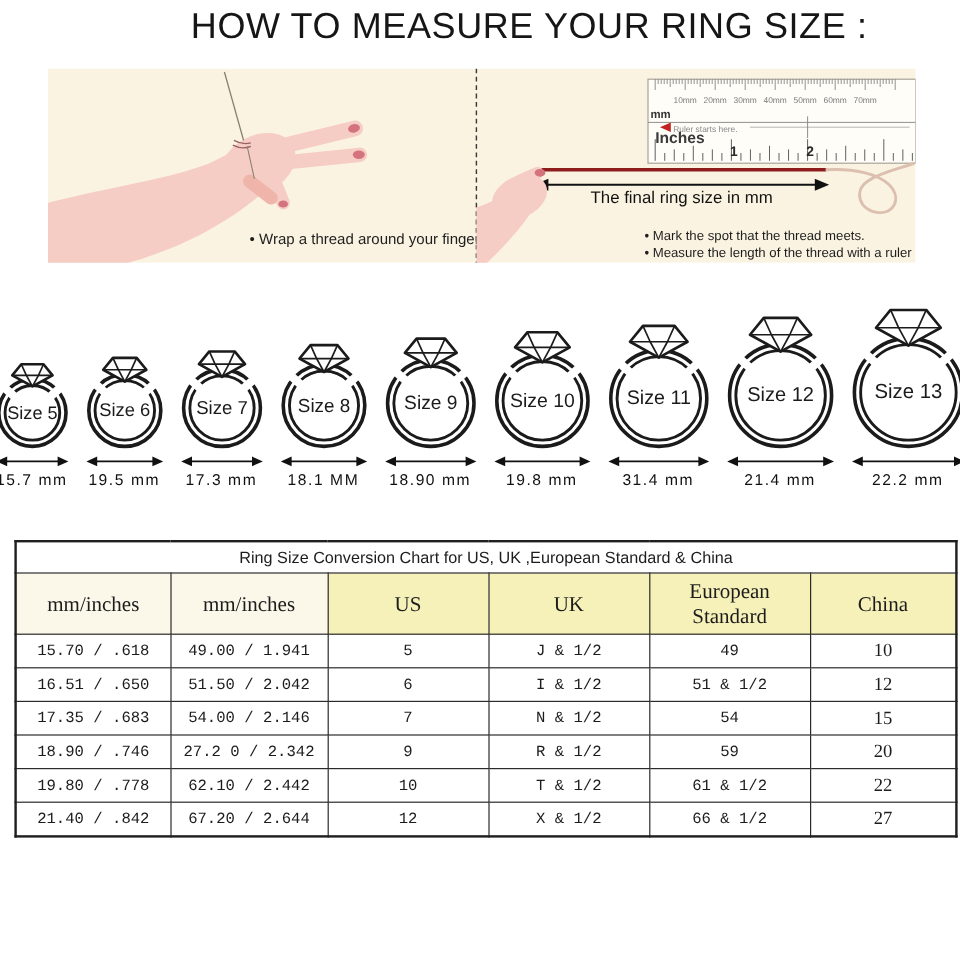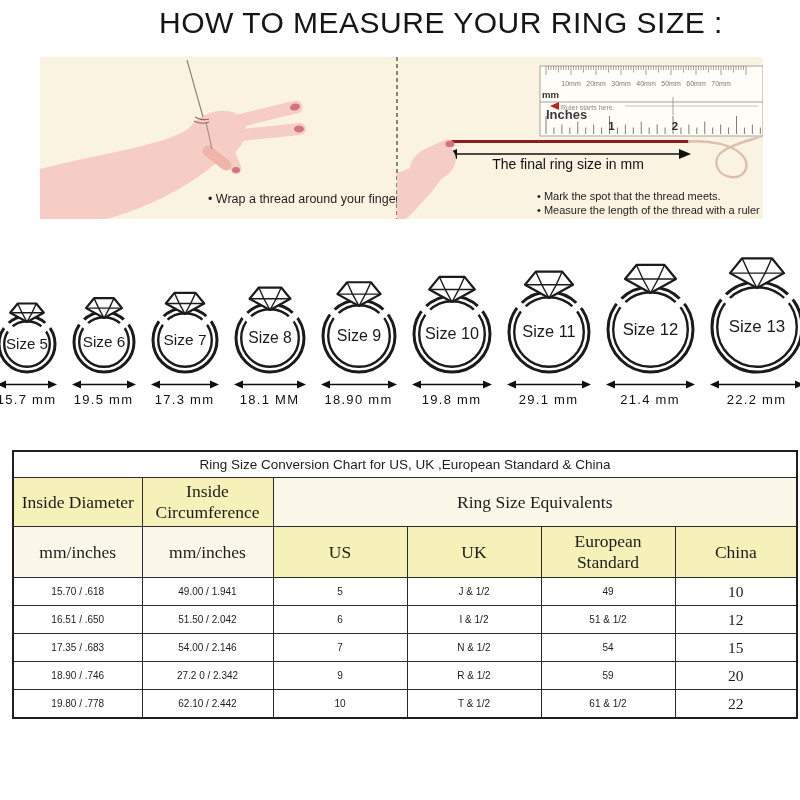--- a/index.html
+++ b/index.html
@@ -17,21 +17,21 @@
   .tablewrap{position:absolute;left:12px;top:410px;margin-top:40px;}
   table.conv{border-collapse:collapse;table-layout:fixed;width:784px;background:#fff;
              border:2px solid #1f1f1f;}
   table.conv td{border:1.5px solid #2b2b2b;text-align:center;vertical-align:middle;
                 padding:0;color:#1c1c1c;}
   tr.cap td{height:25px;font-size:13.5px;}
   tr.h1 td{height:48px;font-family:"Liberation Serif",serif;font-size:17.5px;}
   tr.h2 td{height:50px;font-family:"Liberation Serif",serif;font-size:17.5px;}
   td.yellow{background:var(--table_yellow);}
   td.cream{background:var(--table_cream);}
-  tbody.data td{height:27px;font-size:10px;}
+  tbody.data td{height:27px;font-size:13px;font-family:Liberation Mono, monospace;}
   tbody.data td.china{font-family:"Liberation Serif",serif;font-size:15.5px;}
   svg text{font-family:"Liberation Sans",sans-serif;}
 </style>
 </head>
 <body>
 
 <div class="page">
 
   <div class="title">HOW TO MEASURE YOUR RING SIZE :</div>
 
@@ -350,21 +350,21 @@
           <line x1="61.2" y1="35.599999999999994" x2="55.2" y2="48.8" stroke="#1b1b1b" stroke-width="1.4"></line>
           <line x1="40.8" y1="48.8" x2="48" y2="62" stroke="#1b1b1b" stroke-width="1.4"></line>
           <line x1="55.2" y1="48.8" x2="48" y2="62" stroke="#1b1b1b" stroke-width="1.4"></line>
           <text x="48" y="101" text-anchor="middle" font-size="16.4" fill="#1b1b1b">Size 11</text>
         </svg>
         <svg width="86" height="13">
           <line x1="8" y1="6.5" x2="78" y2="6.5" stroke="#111" stroke-width="1.6"></line>
           <polygon points="1,6.5 10,2.5 10,10.5" fill="#111"></polygon>
           <polygon points="85,6.5 76,2.5 76,10.5" fill="#111"></polygon>
         </svg>
-        <div class="ring-mm">29.1 mm</div>
+        <div class="ring-mm">31.4 mm</div>
       </div>
       <div class="ring-item">
         <svg width="101" height="142">
           <circle cx="50.5" cy="93.5" r="42.5" fill="none" stroke="#1b1b1b" stroke-width="3"></circle>
           <circle cx="50.5" cy="93.5" r="37.3" fill="none" stroke="#1b1b1b" stroke-width="2.4"></circle>
           <line x1="25.753277311602773" y1="71.21795080825002" x2="15.943765615301167" y2="62.38542680431309" stroke="#fff" stroke-width="7"></line>
           <line x1="75.24672268839723" y1="71.21795080825002" x2="85.05623438469883" y2="62.38542680431309" stroke="#fff" stroke-width="7"></line>
           <polygon points="36.475,28.95 64.525,28.95 76,42.975 50.5,57 25,42.975" fill="#fff" stroke="#1b1b1b" stroke-width="2.2" stroke-linejoin="round"></polygon>
           <line x1="25" y1="42.975" x2="76" y2="42.975" stroke="#1b1b1b" stroke-width="1.4"></line>
           <line x1="36.475" y1="28.95" x2="42.85" y2="42.975" stroke="#1b1b1b" stroke-width="1.4"></line>
@@ -410,25 +410,20 @@
           <col style="width:131px">
           <col style="width:134px">
         <col style="width:134px">
           <col style="width:134px">
           <col style="width:122px">
       </colgroup>
       <tbody>
         <tr class="cap">
           <td colspan="6">Ring Size Conversion Chart for US, UK ,European Standard &amp; China</td>
         </tr>
-        <tr class="h1">
-          <td class="yellow">Inside Diameter</td>
-          <td class="yellow">Inside Circumference</td>
-          <td class="cream" colspan="4">Ring Size Equivalents</td>
-        </tr>
         <tr class="h2">
           <td class="cream">mm/inches</td>
           <td class="cream">mm/inches</td>
           <td class="yellow">US</td>
           <td class="yellow">UK</td>
           <td class="yellow">European Standard</td>
           <td class="yellow">China</td>
         </tr>
       </tbody>
       <tbody class="data" id="table-data">
@@ -465,16 +460,24 @@
             <td class="china">20</td>
           </tr>
           <tr>
             <td>19.80 / .778</td>
             <td>62.10 / 2.442</td>
             <td>10</td>
             <td>T &amp; 1/2</td>
             <td>61 &amp; 1/2</td>
             <td class="china">22</td>
           </tr>
+          <tr>
+            <td>21.40 / .842</td>
+            <td>67.20 / 2.644</td>
+            <td>12</td>
+            <td>X &amp; 1/2</td>
+            <td>66 &amp; 1/2</td>
+            <td class="china">27</td>
+          </tr>
         </tbody>
     </table>
   </div>
 </div>
 
 </body></html>

